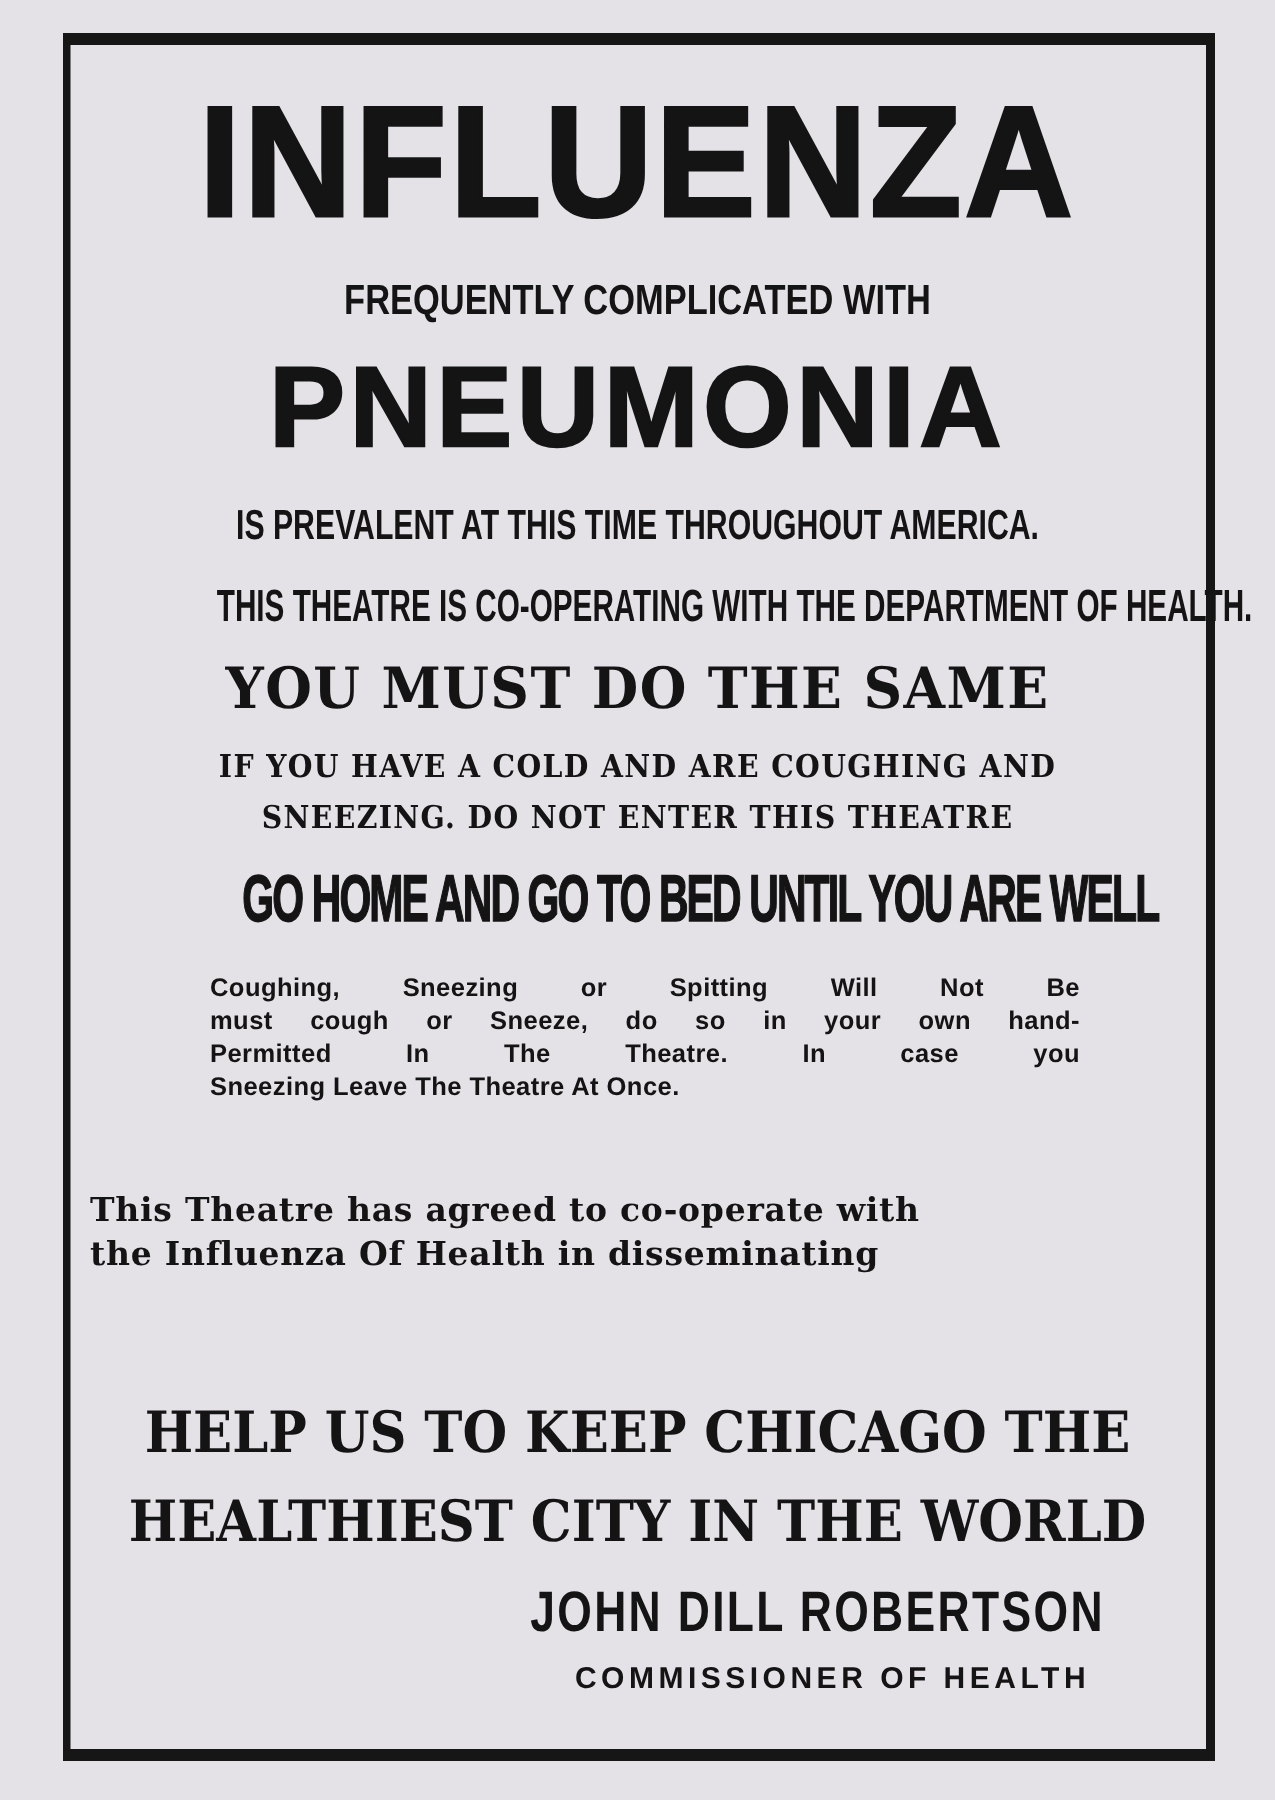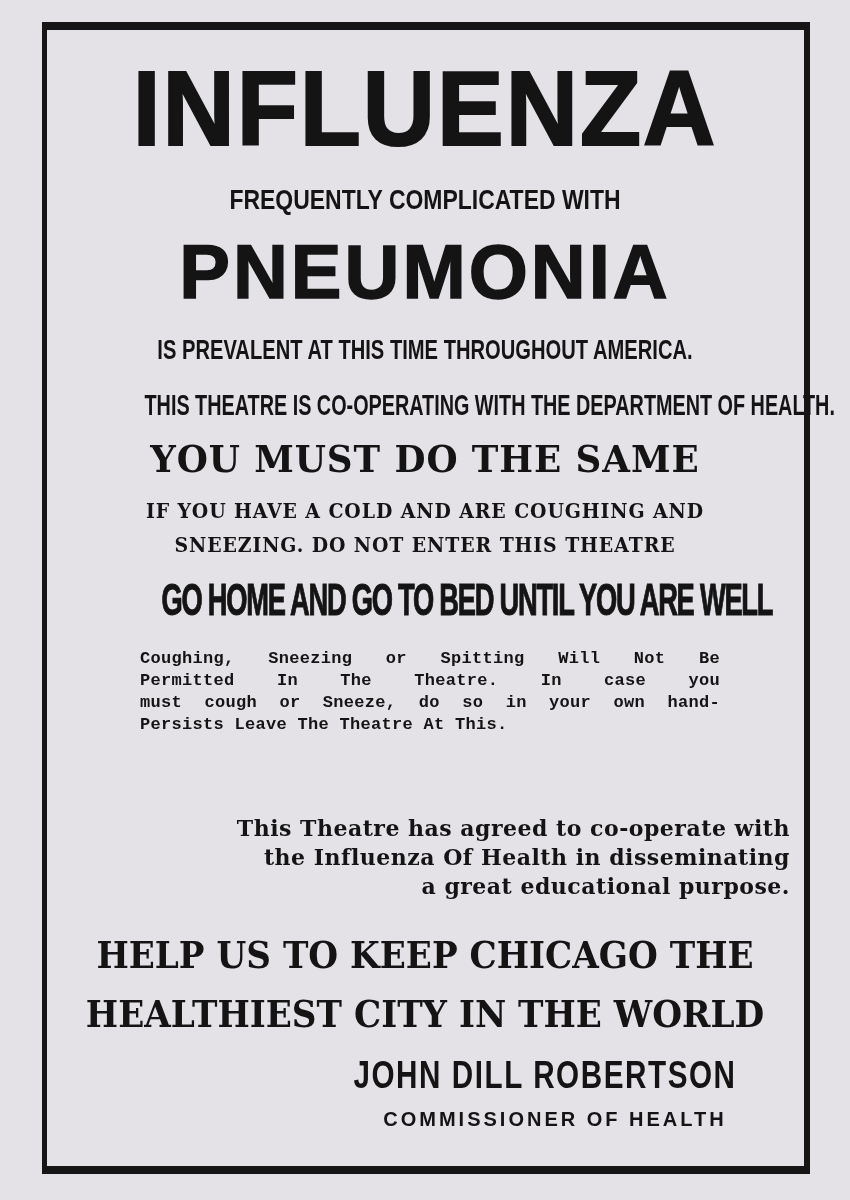--- a/index.html
+++ b/index.html
@@ -101,36 +101,35 @@
       transform: scaleX(0.62);
       -webkit-text-stroke: 1px #141414;
     }
     .paragraph-rules {
       position: absolute;
       left: 140px;
       top: 648px;
       width: 580px;
     }
     .paragraph-rules .rule-line {
-      font-family: Liberation Mono, monospace;
+      font-family: Liberation Sans, sans-serif;
       font-weight: 700;
       font-size: 17px;
       line-height: 22px;
       white-space: nowrap;
       text-align: justify;
       text-align-last: justify;
       letter-spacing: 0.3px;
     }
     .paragraph-cooperate {
       position: absolute;
       left: 60px;
       top: 793px;
       width: 730px;
-      text-align: right;
-      margin-top: 21px;
+      text-align: left;
     }
     .paragraph-cooperate .coop-line {
       font-family: "DejaVu Serif", "Liberation Serif", serif;
       font-weight: 700;
       font-size: 22px;
       line-height: 29px;
       white-space: nowrap;
       letter-spacing: 0.5px;
     }
     .line-help-us {
@@ -175,28 +174,27 @@
 
 <div class="line slab line-must-do">YOU MUST DO THE SAME</div>
 
 <div class="line slab line-if-cold">IF YOU HAVE A COLD AND ARE COUGHING AND</div>
 <div class="line slab line-sneezing">SNEEZING. DO NOT ENTER THIS THEATRE</div>
 
 <div class="line gothic line-go-home">GO HOME AND GO TO BED UNTIL YOU ARE WELL</div>
 
 <div class="paragraph-rules">
   <div class="rule-line">Coughing, Sneezing or Spitting Will Not Be</div>
+  <div class="rule-line">must cough or Sneeze, do so in your own hand-</div>
   <div class="rule-line">Permitted In The Theatre.  In case you</div>
-  <div class="rule-line">must cough or Sneeze, do so in your own hand-</div>
-  <div class="rule-line" style="text-align-last:left;">Persists Leave The Theatre At This.</div>
+  <div class="rule-line" style="text-align-last:left;">Sneezing Leave The Theatre At Once.</div>
 </div>
 
 <div class="paragraph-cooperate">
   <div class="coop-line">This Theatre has agreed to co-operate with</div>
   <div class="coop-line">the Influenza Of Health in disseminating</div>
-  <div class="coop-line">a great educational purpose.</div>
 </div>
 
 <div class="line slab line-help-us">HELP US TO KEEP CHICAGO THE</div>
 <div class="line slab line-healthiest">HEALTHIEST CITY IN THE WORLD</div>
 
 <div class="line gothic line-signature-name">JOHN DILL ROBERTSON</div>
 <div class="line gothic line-signature-title">COMMISSIONER OF HEALTH</div>
 
 </body></html>

